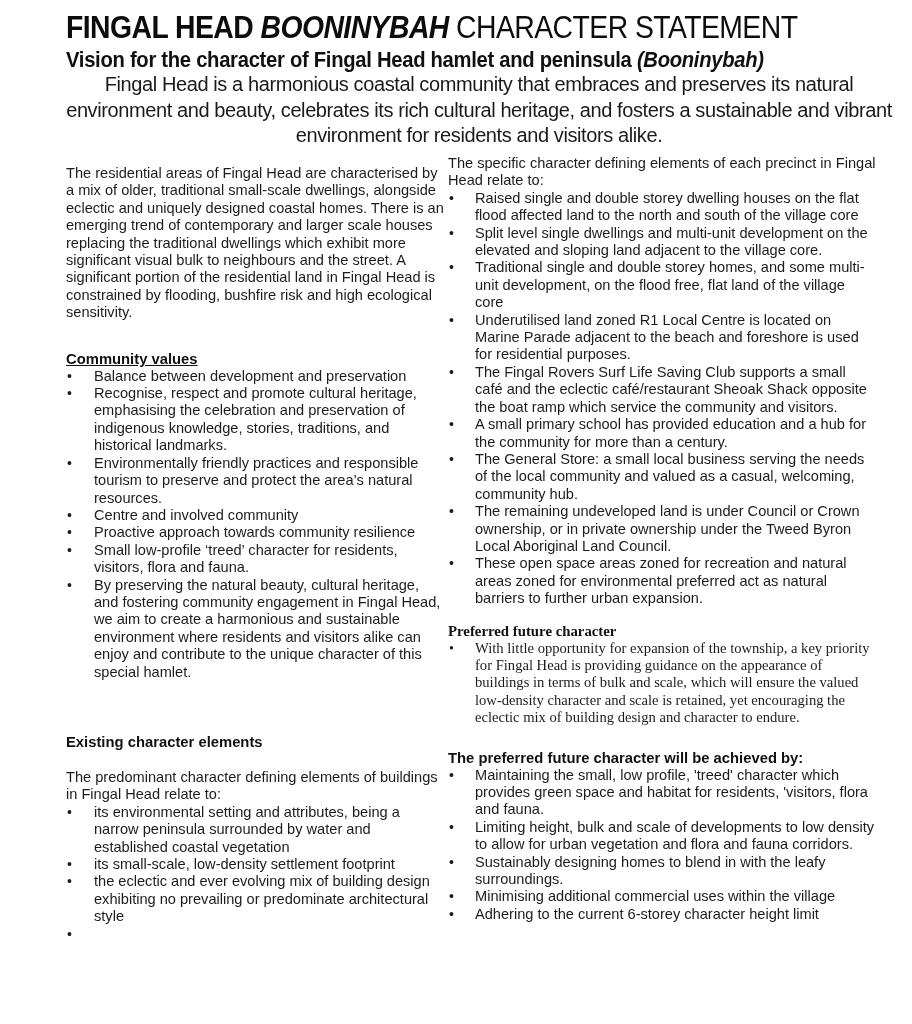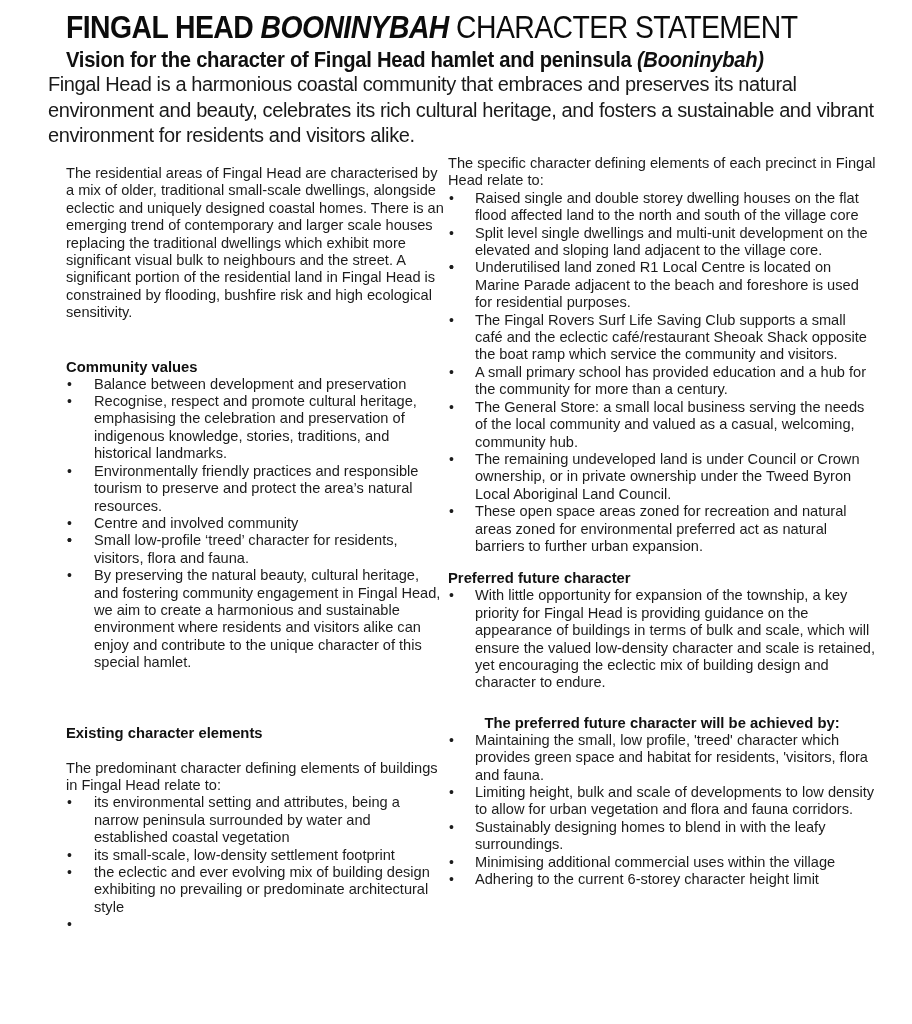--- a/index.html
+++ b/index.html
@@ -39,27 +39,28 @@
       font-weight: bold;
       white-space: nowrap;
       letter-spacing: -0.3px;
       transform: scaleX(0.94);
       transform-origin: left top;
       color: #101010;
     }
     .vision-heading .it { font-style: italic; }
     .vision-text {
       position: absolute;
-      left: 48px;
+      left: 64px;
       top: 72px;
       width: 830px;
       font-size: 20px;
       line-height: 25.5px;
       letter-spacing: -0.4px;
       color: #1a1a1a;
+      text-align: center;
     }
     .col {
       position: absolute;
       font-size: 14.6px;
       line-height: 17.4px;
       color: #1c1c1c;
     }
     .col-left { left: 66px; top: 165px; width: 380px; }
     .col-right { left: 448px; top: 155px; width: 428px; }
     p { margin: 0; }
@@ -79,25 +80,25 @@
       position: relative;
       padding-left: 28px;
     }
     ul.blist li .bullet {
       position: absolute;
       left: 1px;
       top: 0;
       font-size: 14px;
     }
     .col-right ul.blist li { padding-left: 27px; }
-    .mt-36 { margin-top: 36px; }
+    .mt-36 { margin-top: 28px; text-decoration: underline; }
     .mt-20 { margin-top: 20px; }
-    .mt-22 { margin-top: 22px; text-align: center; }
+    .mt-22 { margin-top: 22px; }
     .mt-18 { margin-top: 18px; }
-    .mt-14 { margin-top: 14px; }
+    .mt-14 { margin-top: 14px; font-family: Liberation Serif, serif; }
     .mt-40 { margin-top: 52px; }
   </style>
 </head>
 <body>
 
 <div class="page-title">
   <span class="bold">FINGAL HEAD </span><span class="bolditalic">BOONINYBAH</span><span class="normal"> CHARACTER STATEMENT</span>
 </div>
 
 <div class="vision-heading">
@@ -108,41 +109,41 @@
 
 <div class="col col-left">
   <p>The residential areas of Fingal Head are characterised by a mix of older, traditional small-scale dwellings, alongside eclectic and uniquely designed coastal homes. There is an emerging trend of contemporary and larger scale houses replacing the traditional dwellings which exhibit more significant visual bulk to neighbours and the street. A significant portion of the residential land in Fingal Head is constrained by flooding, bushfire risk and high ecological sensitivity.</p>
 
   <h3 class="mt-36">Community values</h3>
   <ul class="blist mt-18">
     <li><span class="bullet">•</span><span>Balance between development and preservation</span></li>
     <li><span class="bullet">•</span><span>Recognise, respect and promote cultural heritage, emphasising the celebration and preservation of indigenous knowledge, stories, traditions, and historical landmarks.</span></li>
     <li><span class="bullet">•</span><span>Environmentally friendly practices and responsible tourism to preserve and protect the area’s natural resources.</span></li>
     <li><span class="bullet">•</span><span>Centre and involved community</span></li>
-    <li><span class="bullet">•</span></li>
+    <li><span class="bullet">•</span><span>Proactive approach towards community resilience</span></li>
     <li><span class="bullet">•</span><span>Small low-profile ‘treed’ character for residents, visitors, flora and fauna.</span></li>
     <li><span class="bullet">•</span><span>By preserving the natural beauty, cultural heritage, and fostering community engagement in Fingal Head, we aim to create a harmonious and sustainable environment where residents and visitors alike can enjoy and contribute to the unique character of this special hamlet.</span></li>
   </ul>
 
   <h3 class="mt-40">Existing character elements</h3>
   <p class="mt-18">The predominant character defining elements of buildings in Fingal Head relate to:</p>
   <ul class="blist">
     <li><span class="bullet">•</span><span>its environmental setting and attributes, being a narrow peninsula surrounded by water and established coastal vegetation</span></li>
     <li><span class="bullet">•</span><span>its small-scale, low-density settlement footprint</span></li>
     <li><span class="bullet">•</span><span>the eclectic and ever evolving mix of building design exhibiting no prevailing or predominate architectural style</span></li>
     <li><span class="bullet">•</span></li>
   </ul>
 </div>
 
 <div class="col col-right">
   <p>The specific character defining elements of each precinct in Fingal Head relate to:</p>
   <ul class="blist">
     <li><span class="bullet">•</span><span>Raised single and double storey dwelling houses on the flat flood affected land to the north and south of the village core</span></li>
     <li><span class="bullet">•</span><span>Split level single dwellings and multi-unit development on the elevated and sloping land adjacent to the village core.</span></li>
-    <li><span class="bullet">•</span></li>
+    <li><span class="bullet">•</span><span>Traditional single and double storey homes, and some multi-unit development, on the flood free, flat land of the village core</span></li>
     <li><span class="bullet">•</span><span>Underutilised land zoned R1 Local Centre is located on Marine Parade adjacent to the beach and foreshore is used for residential purposes.</span></li>
     <li><span class="bullet">•</span><span>The Fingal Rovers Surf Life Saving Club supports a small café and the eclectic café/restaurant Sheoak Shack opposite the boat ramp which service the community and visitors.</span></li>
     <li><span class="bullet">•</span><span>A small primary school has provided education and a hub for the community for more than a century.</span></li>
     <li><span class="bullet">•</span><span>The General Store: a small local business serving the needs of the local community and valued as a casual, welcoming, community hub.</span></li>
     <li><span class="bullet">•</span><span>The remaining undeveloped land is under Council or Crown ownership, or in private ownership under the Tweed Byron Local Aboriginal Land Council.</span></li>
     <li><span class="bullet">•</span><span>These open space areas zoned for recreation and natural areas zoned for environmental preferred act as natural barriers to further urban expansion.</span></li>
   </ul>
 
   <h3 class="mt-14">Preferred future character</h3>
   <ul class="blist mt-14">

